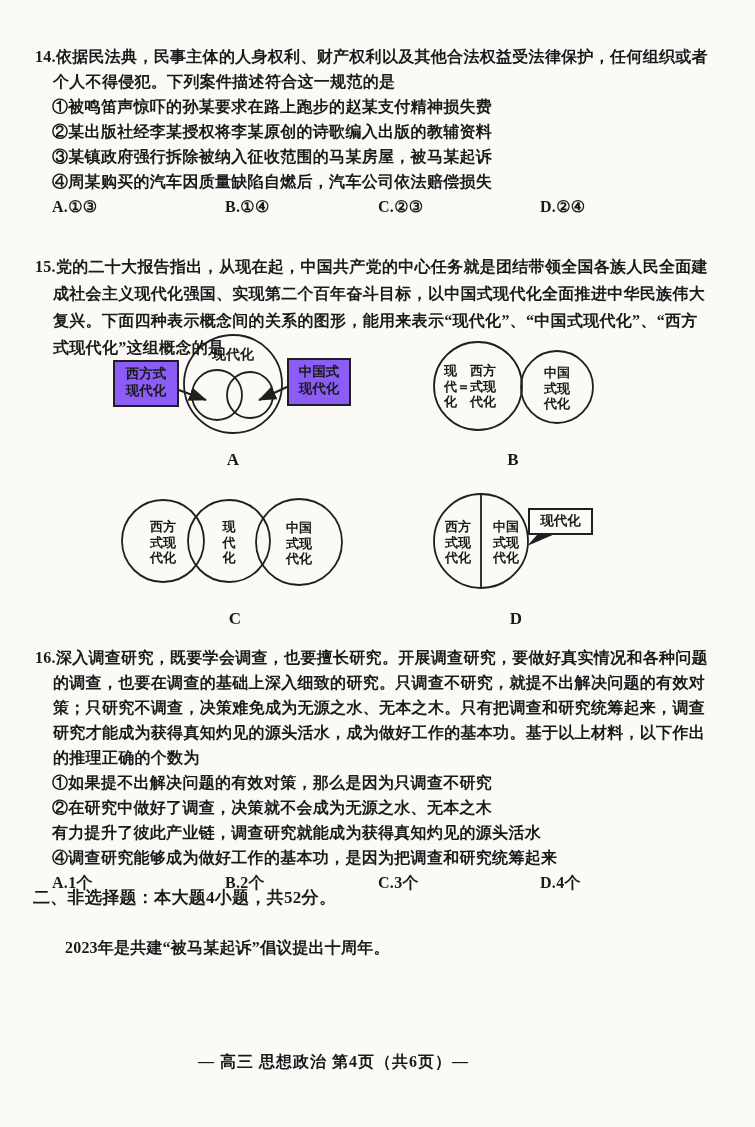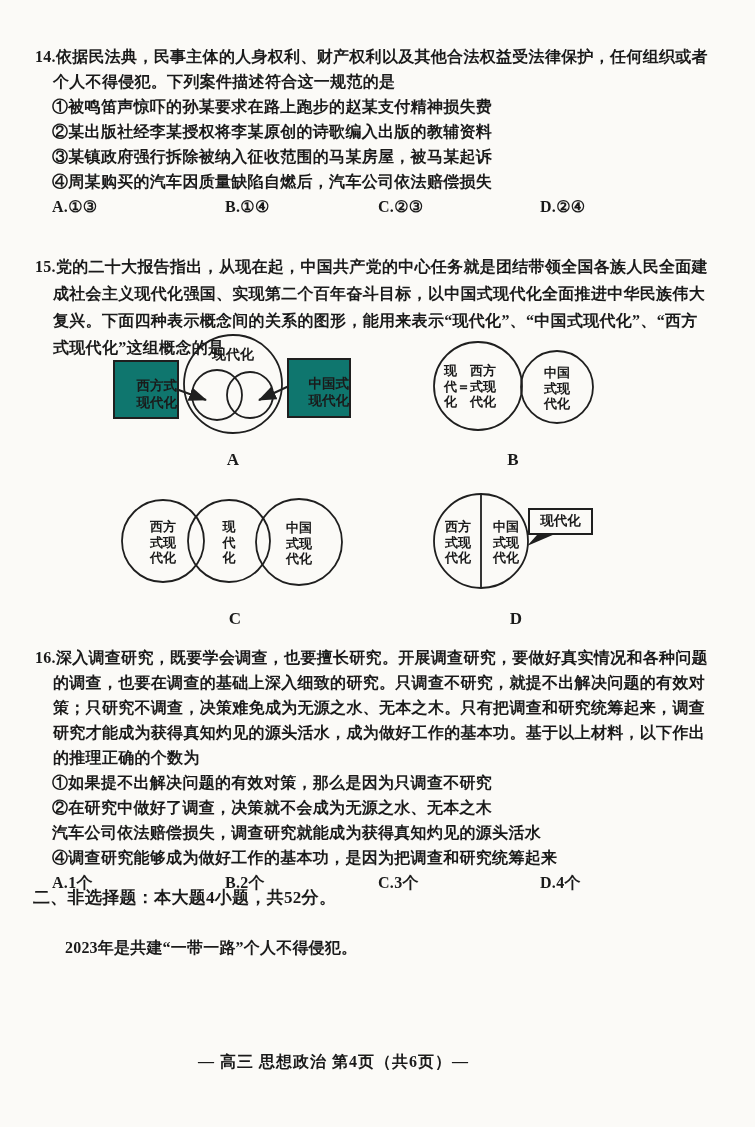--- a/index.html
+++ b/index.html
@@ -22,23 +22,23 @@
   .para{position:absolute;left:33px;width:705px;font-size:16px;line-height:24px;
         text-indent:32px;white-space:pre;letter-spacing:.2px;}
   .p1{top:936px;}
   .p2{top:960px;}
   .footer{position:absolute;left:0;top:1052px;width:667px;text-align:center;
           font-size:16px;letter-spacing:1px;}
   .diag{position:absolute;}
   .diag svg{position:absolute;left:0;top:0;}
   .dtext{position:absolute;text-align:center;white-space:pre-line;
          font-size:13px;line-height:15.5px;letter-spacing:0;}
-  .abox{position:absolute;border:2px solid #1f1f1f;text-align:right;
-        white-space:pre-line;font-size:13.5px;line-height:17px;padding-top:15px;
-        background:#0f766e;}
+  .abox{position:absolute;border:2px solid #1f1f1f;text-align:center;
+        white-space:pre-line;font-size:13.5px;line-height:17px;padding-top:3px;
+        background:#8b5cf6;}
   .cbox{position:absolute;border:2px solid #1f1f1f;text-align:center;
         font-size:13.5px;line-height:22px;background:#fbfaf7;}
   .dletter{position:absolute;width:60px;text-align:center;font-size:17px;}
 </style>
 </head>
 <body>
 
 <div class="page">
 
   <div class="q q14">
@@ -133,29 +133,29 @@
   <div class="dletter" style="left:486px;top:609px">D</div>
 
   <div class="q q16">
     <div class="hang"><span>16.</span><span>深入调查研究，既要学会调查，也要擅长研究。开展调查研究，要做好真实情况和各种问题
 的调查，也要在调查的基础上深入细致的研究。只调查不研究，就提不出解决问题的有效对
 策；只研究不调查，决策难免成为无源之水、无本之木。只有把调查和研究统筹起来，调查
 研究才能成为获得真知灼见的源头活水，成为做好工作的基本功。基于以上材料，以下作出
 的推理正确的个数为</span></div>
     <div class="item">①如果提不出解决问题的有效对策，那么是因为只调查不研究</div>
     <div class="item">②在研究中做好了调查，决策就不会成为无源之水、无本之木</div>
-    <div class="item">汽车公司依法赔偿损失，调查研究就能成为获得真知灼见的源头活水</div>
+    <div class="item">有力提升了彼此产业链，调查研究就能成为获得真知灼见的源头活水</div>
     <div class="item">④调查研究能够成为做好工作的基本功，是因为把调查和研究统筹起来</div>
     <div class="opts">
       <span class="opt o1">A.1个</span>
       <span class="opt o2">B.2个</span>
       <span class="opt o3">C.3个</span>
       <span class="opt o4">D.4个</span>
     </div>
   </div>
 
   <div class="sec">二、非选择题：本大题4小题，共52分。</div>
 
-  <div class="para p1">2023年是共建“一带一路”个人不得侵犯。</div>
+  <div class="para p1">2023年是共建“被马某起诉”倡议提出十周年。</div>
 
   <div class="footer">— 高三 思想政治 第4页（共6页）—</div>
 
 </div>
 
 </body></html>

